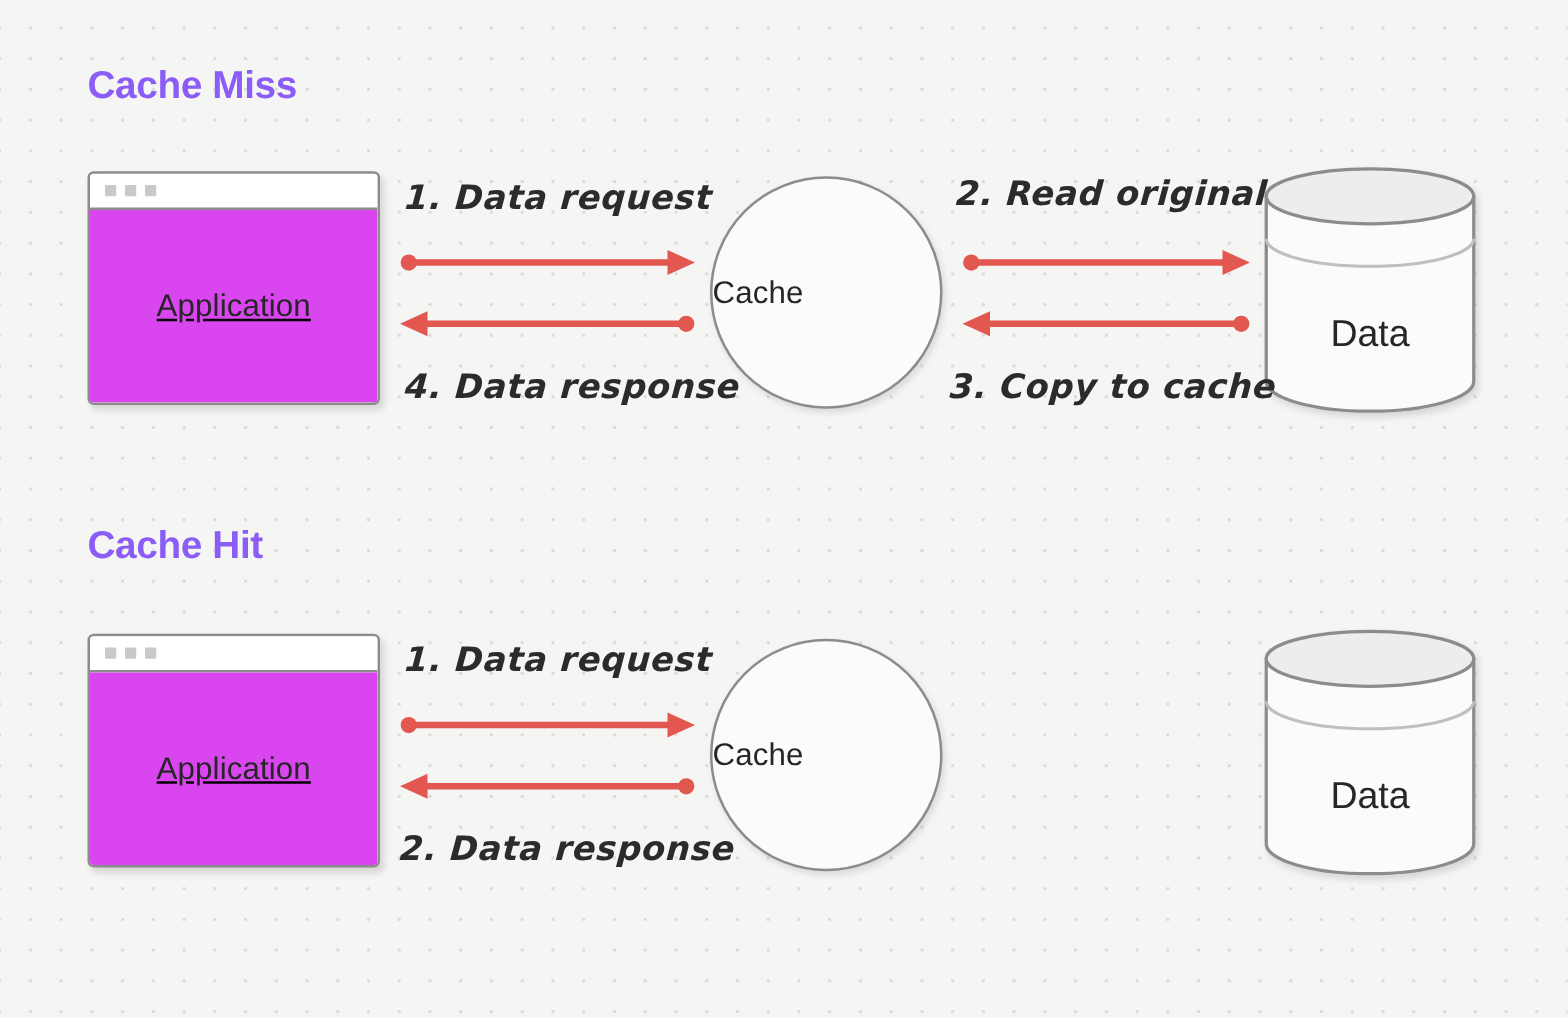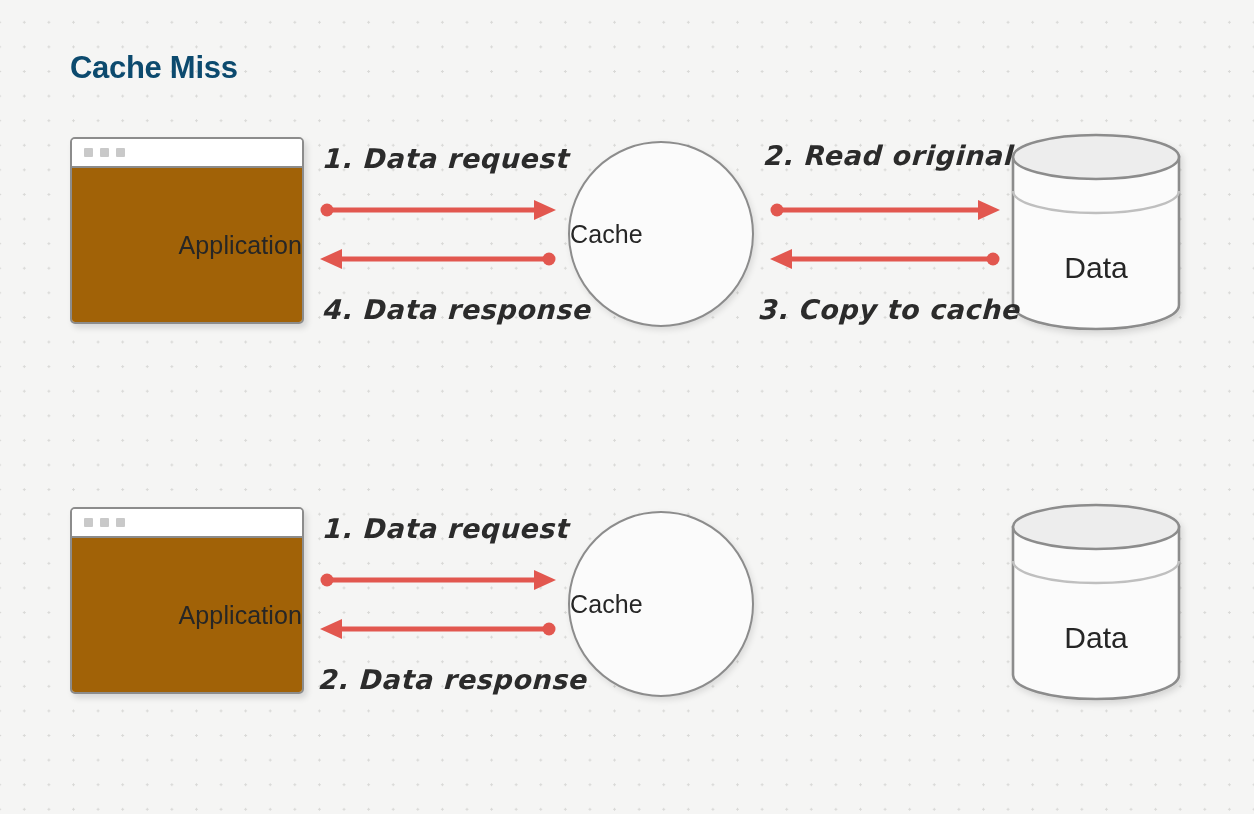--- a/index.html
+++ b/index.html
@@ -24,21 +24,21 @@
     inset: 0;
   }
 
   
   .section-title {
     position: absolute;
     font-family: "Liberation Sans", sans-serif;
     font-weight: bold;
     font-size: 31px;
     letter-spacing: -0.3px;
-    color: #0c4a6e;
+    color: #8b5cf6;
     white-space: nowrap;
   }
   #title-miss { left: 70px; top: 50px; }
   #title-hit  { left: 70px; top: 418px; }
 
   
   .app-window {
     position: absolute;
     width: 234px;
     height: 187px;
@@ -63,22 +63,23 @@
     width: 9px;
     height: 9px;
     background: #c9c9c9;
     border-radius: 1px;
     display: block;
   }
   .app-body {
     height: calc(100% - 29px);
     display: flex;
     align-items: center;
-    justify-content: flex-end;
-    background: #a16207;
+    justify-content: center;
+    background: #d946ef;
+    text-decoration: underline;
   }
   .node-label {
     font-family: "Liberation Sans", sans-serif;
     font-size: 25px;
     color: #262626;
     letter-spacing: 0.1px;
     white-space: nowrap;
   }
   #app-window-miss { left: 70px; top: 137px; }
   #app-window-hit  { left: 70px; top: 507px; }
@@ -216,20 +217,21 @@
   <div class="arrow" style="left:770px; top:248px; width:230px;">
     <svg width="230" height="22" viewBox="0 0 230 22">
       <polygon points="0,11 22,21 22,1" fill="#e2574f"></polygon>
       <line x1="18" y1="11" x2="223" y2="11" stroke="#e2574f" stroke-width="5.2"></line>
       <circle cx="223" cy="11" r="6.5" fill="#e2574f"></circle>
     </svg>
   </div>
 
   <div class="step-label" style="left:760px; top:294px;">3. Copy to cache</div>
 
+  <div class="section-title" id="title-hit">Cache Hit</div>
 
   <div class="app-window" id="app-window-hit">
     <div class="app-titlebar">
       <span class="app-dot"></span>
       <span class="app-dot"></span>
       <span class="app-dot"></span>
     </div>
     <div class="app-body">
       <span class="node-label">Application</span>
     </div>

